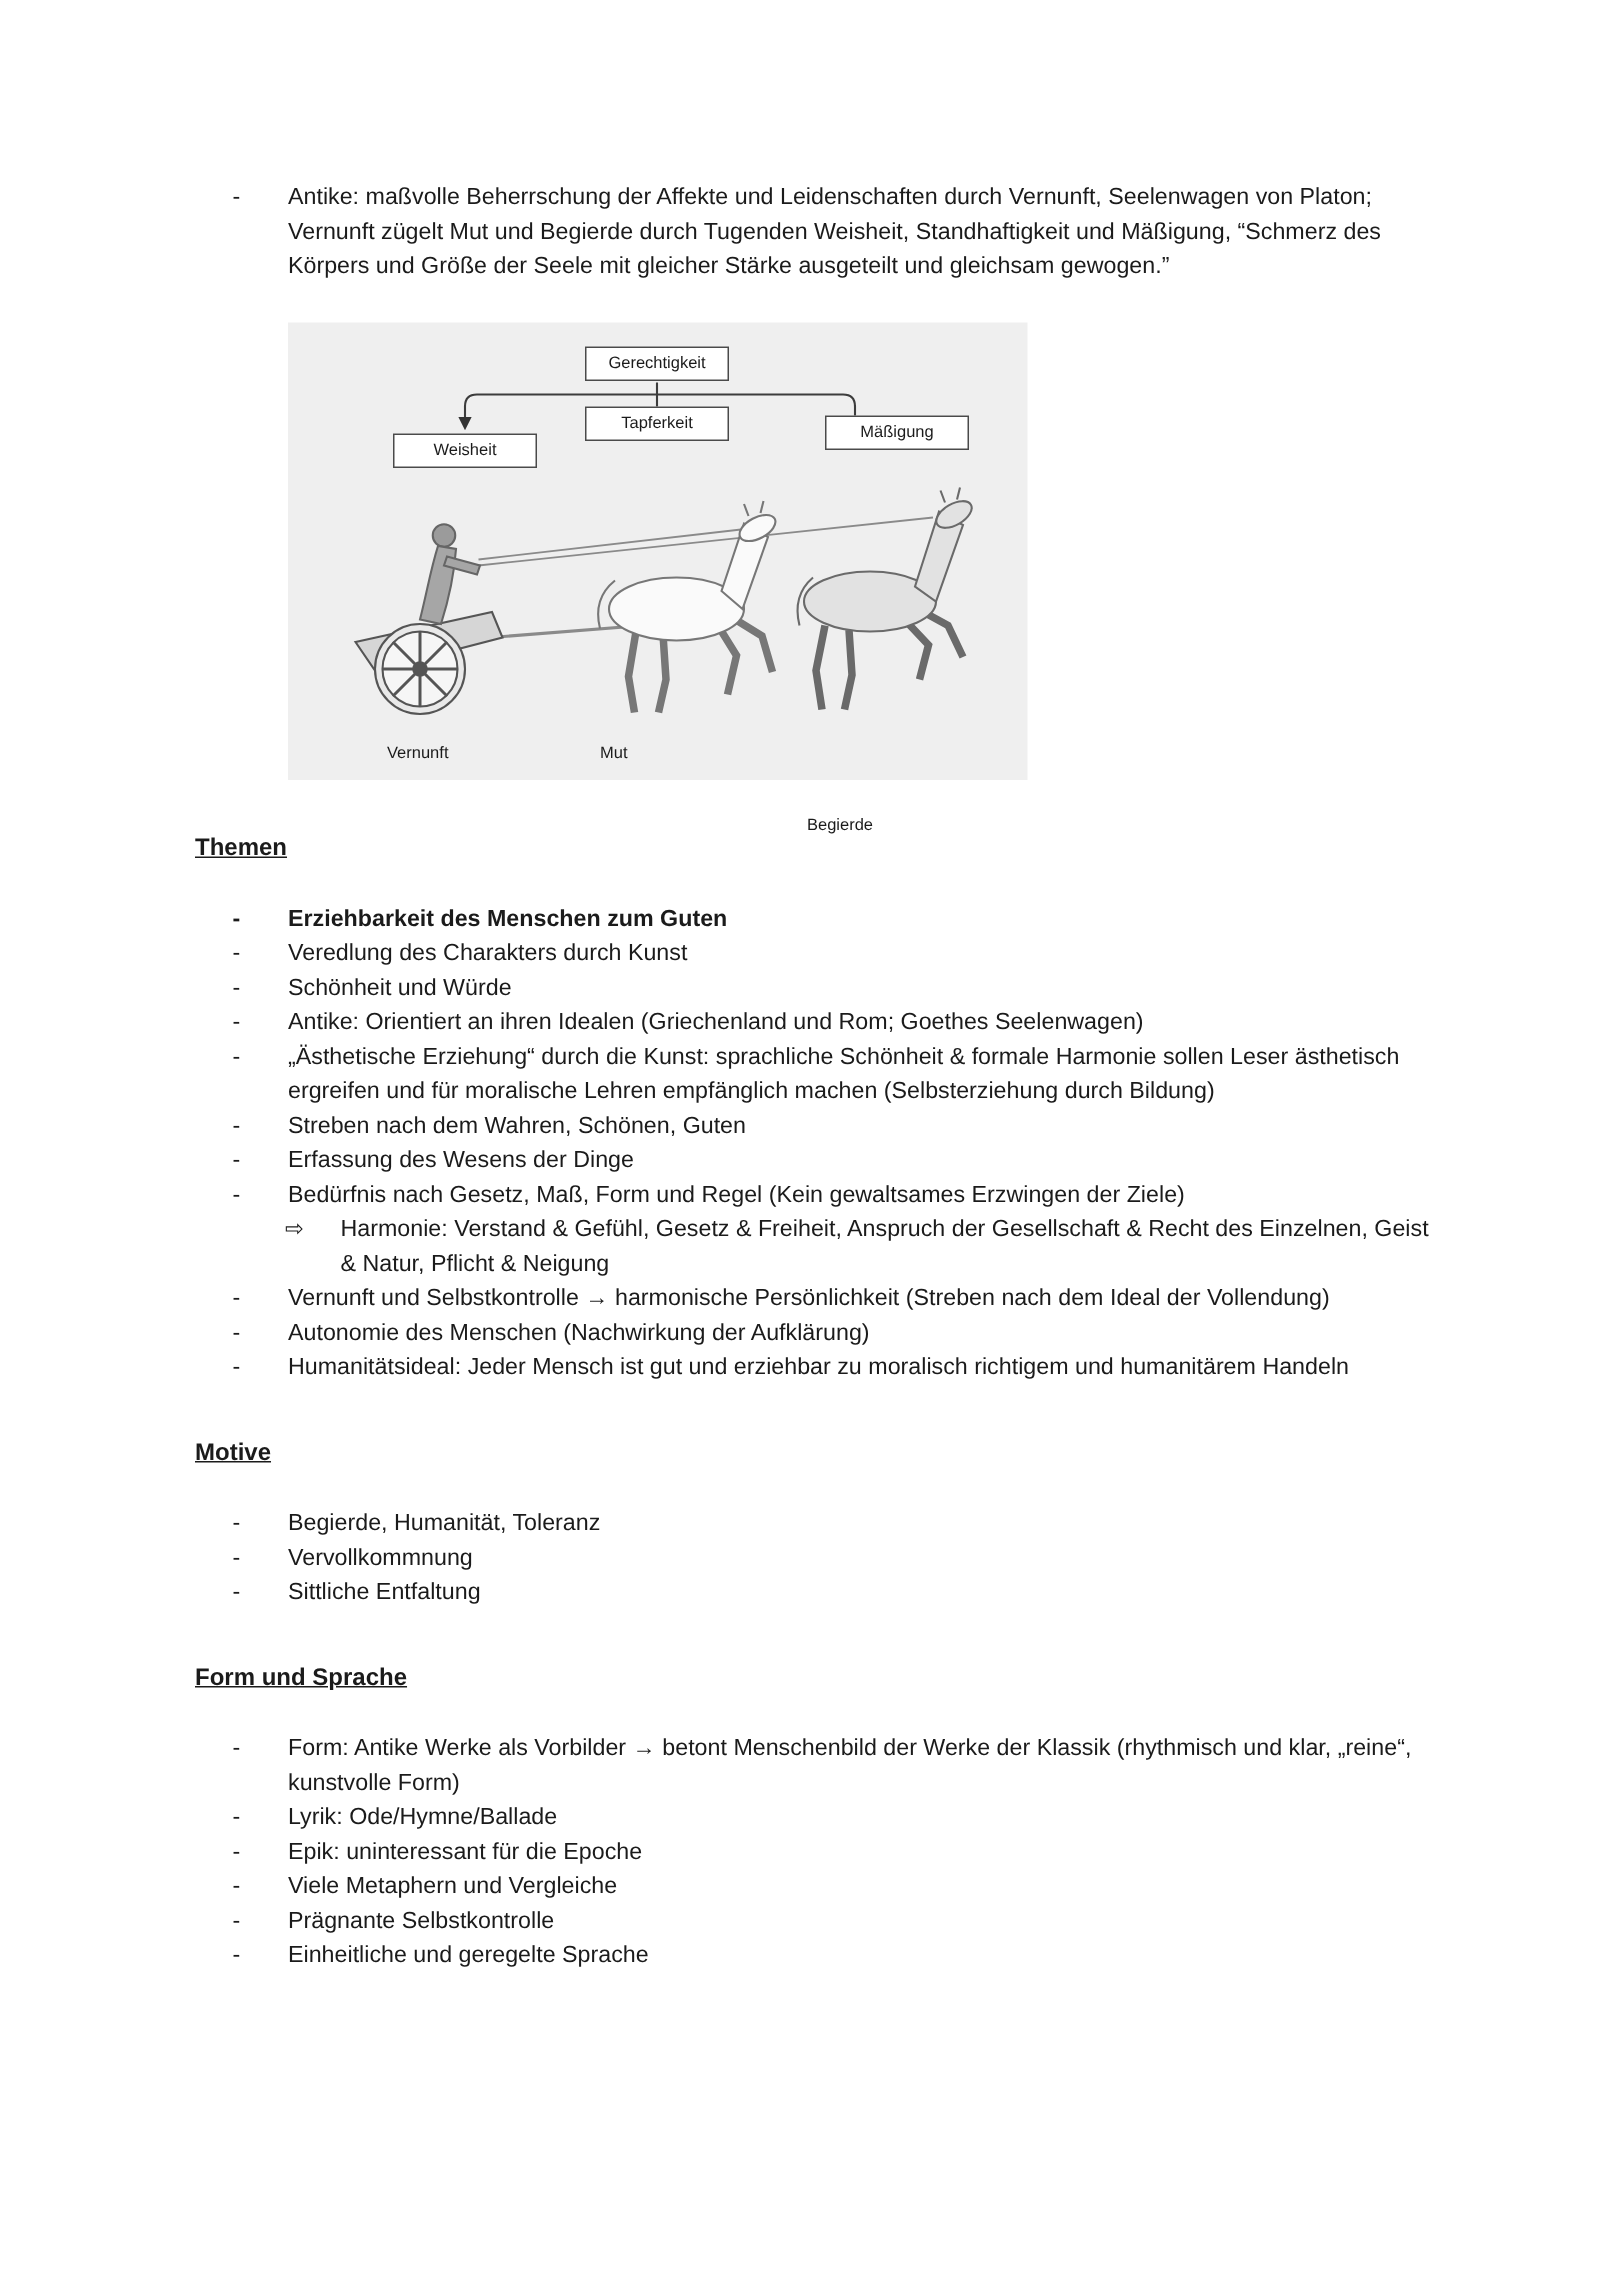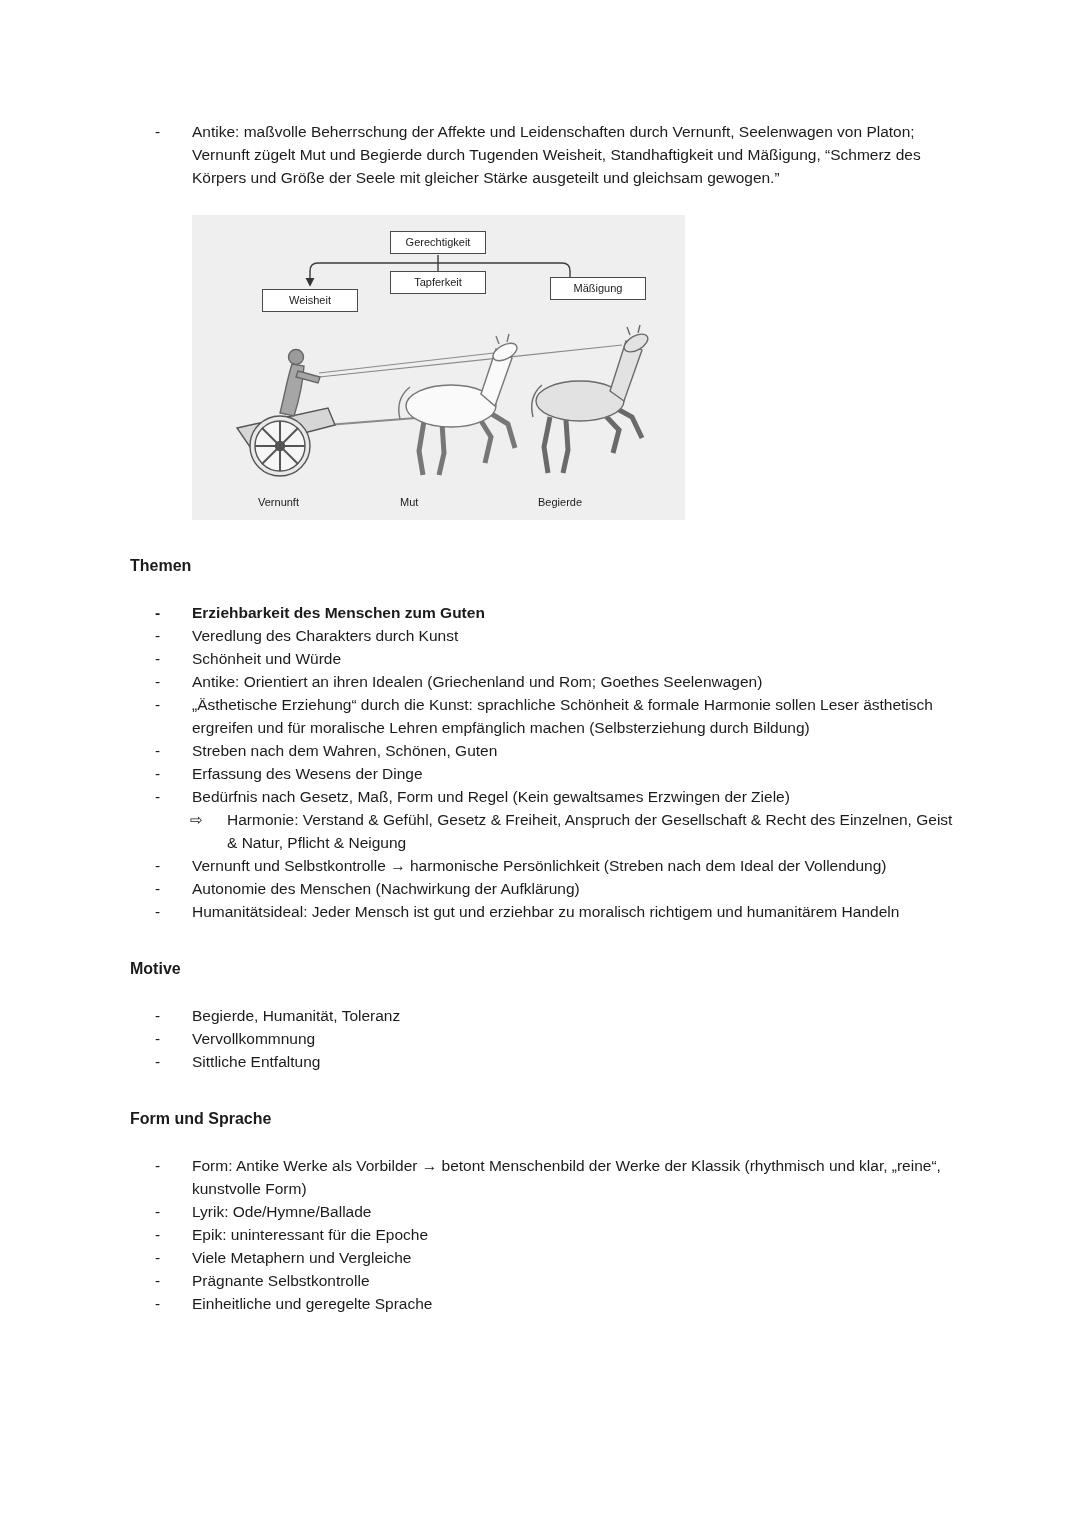--- a/index.html
+++ b/index.html
@@ -22,20 +22,21 @@
   ul.blist li { position: relative; padding-left: 62px; }
   ul.blist .marker { position: absolute; left: 25px; top: 0; }
   ul.blist li.sub { padding-left: 97px; }
   ul.blist li.sub .marker { left: 60px; font-size: 15px; }
   ul.blist li.bold { font-weight: bold; }
   
   section { margin-top: 34px; }
   h2.shead {
     font-size: 16px;
     font-weight: bold;
+    text-decoration: underline;
     margin-bottom: 24px;
   }
   
   figure.diagram {
     position: relative;
     width: 493px;
     height: 305px;
     background: #efefef;
     margin: 26px 0 10px 62px;
   }
@@ -58,21 +59,21 @@
   .scene { position: absolute; left: 0; top: 98px; }
   .dlabel {
     position: absolute;
     width: 80px;
     font-size: 11px;
     color: #1b1b1b;
     top: 276px;
   }
   .dlabel.l1 { left: 66px; }
   .dlabel.l2 { left: 208px; }
-  .dlabel.l3 { left: 346px; }
+  .dlabel.l3 { left: 346px; margin-top: 48px; }
 </style>
 </head>
 <body>
 
 <div class="page">
 
   <ul class="blist intro">
       <li class="item"><span class="marker">-</span><span class="text">Antike: maßvolle Beherrschung der Affekte und Leidenschaften durch Vernunft, Seelenwagen von Platon; Vernunft zügelt Mut und Begierde durch Tugenden Weisheit, Standhaftigkeit und Mäßigung, “Schmerz des Körpers und Größe der Seele mit gleicher Stärke ausgeteilt und gleichsam gewogen.”</span></li>
     </ul>
 

